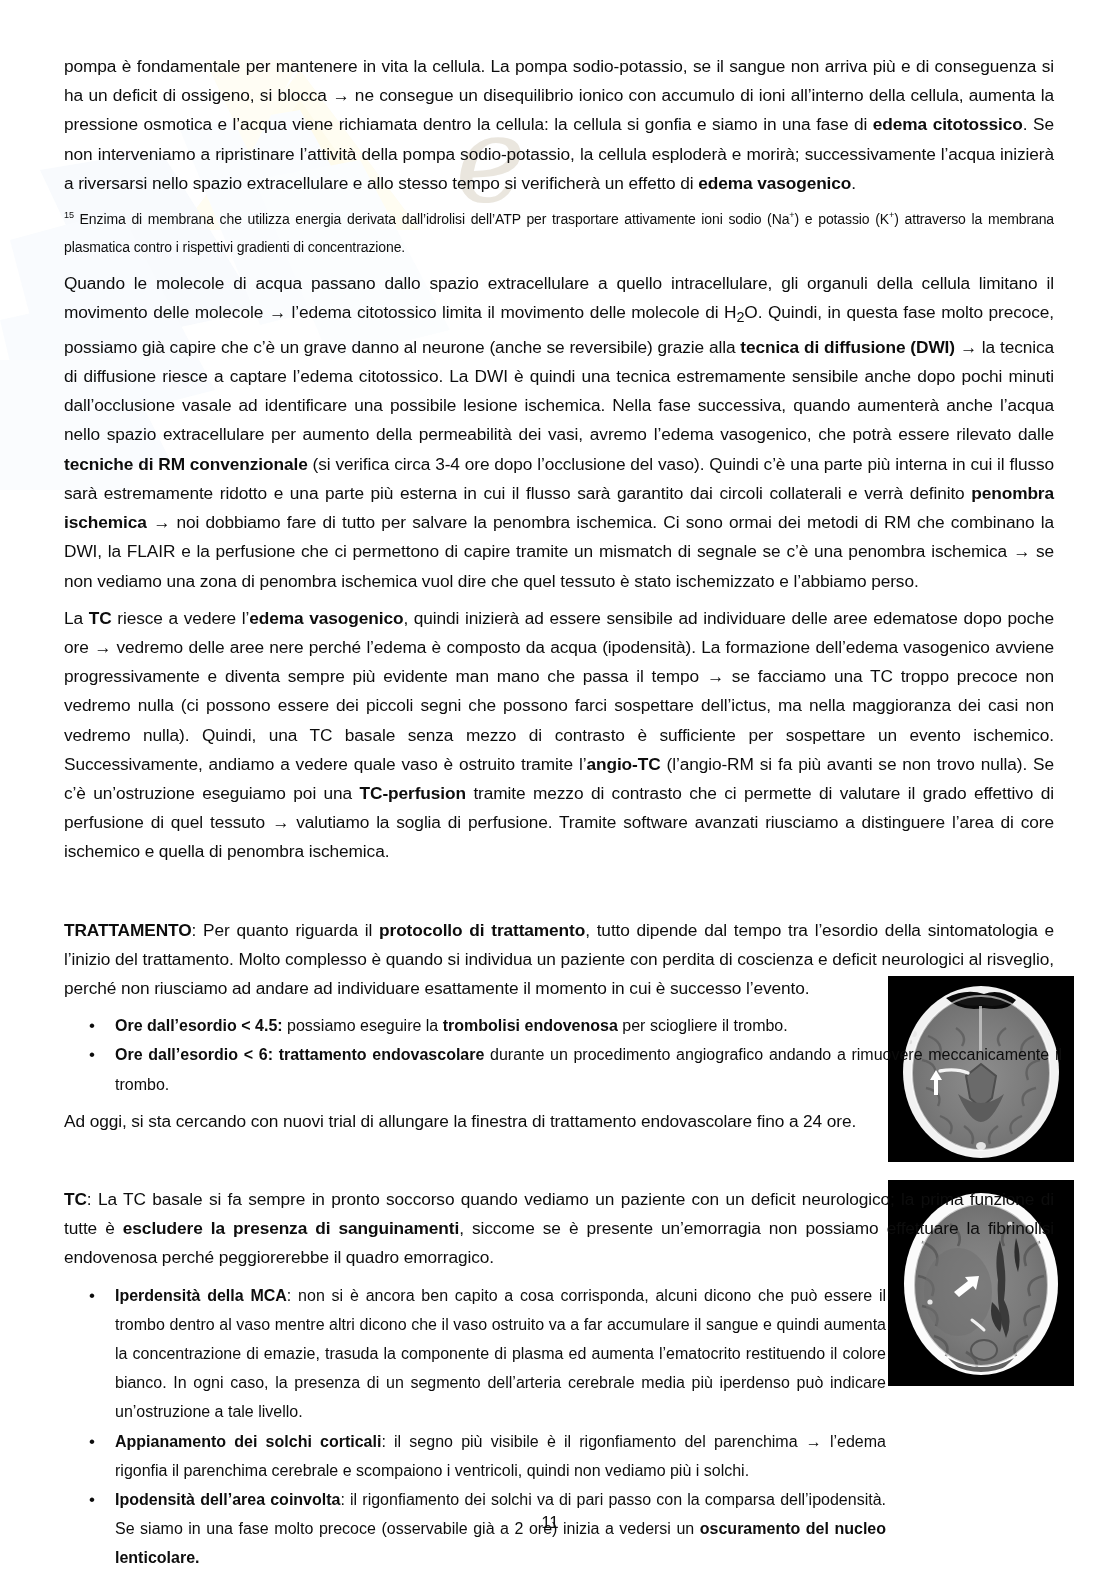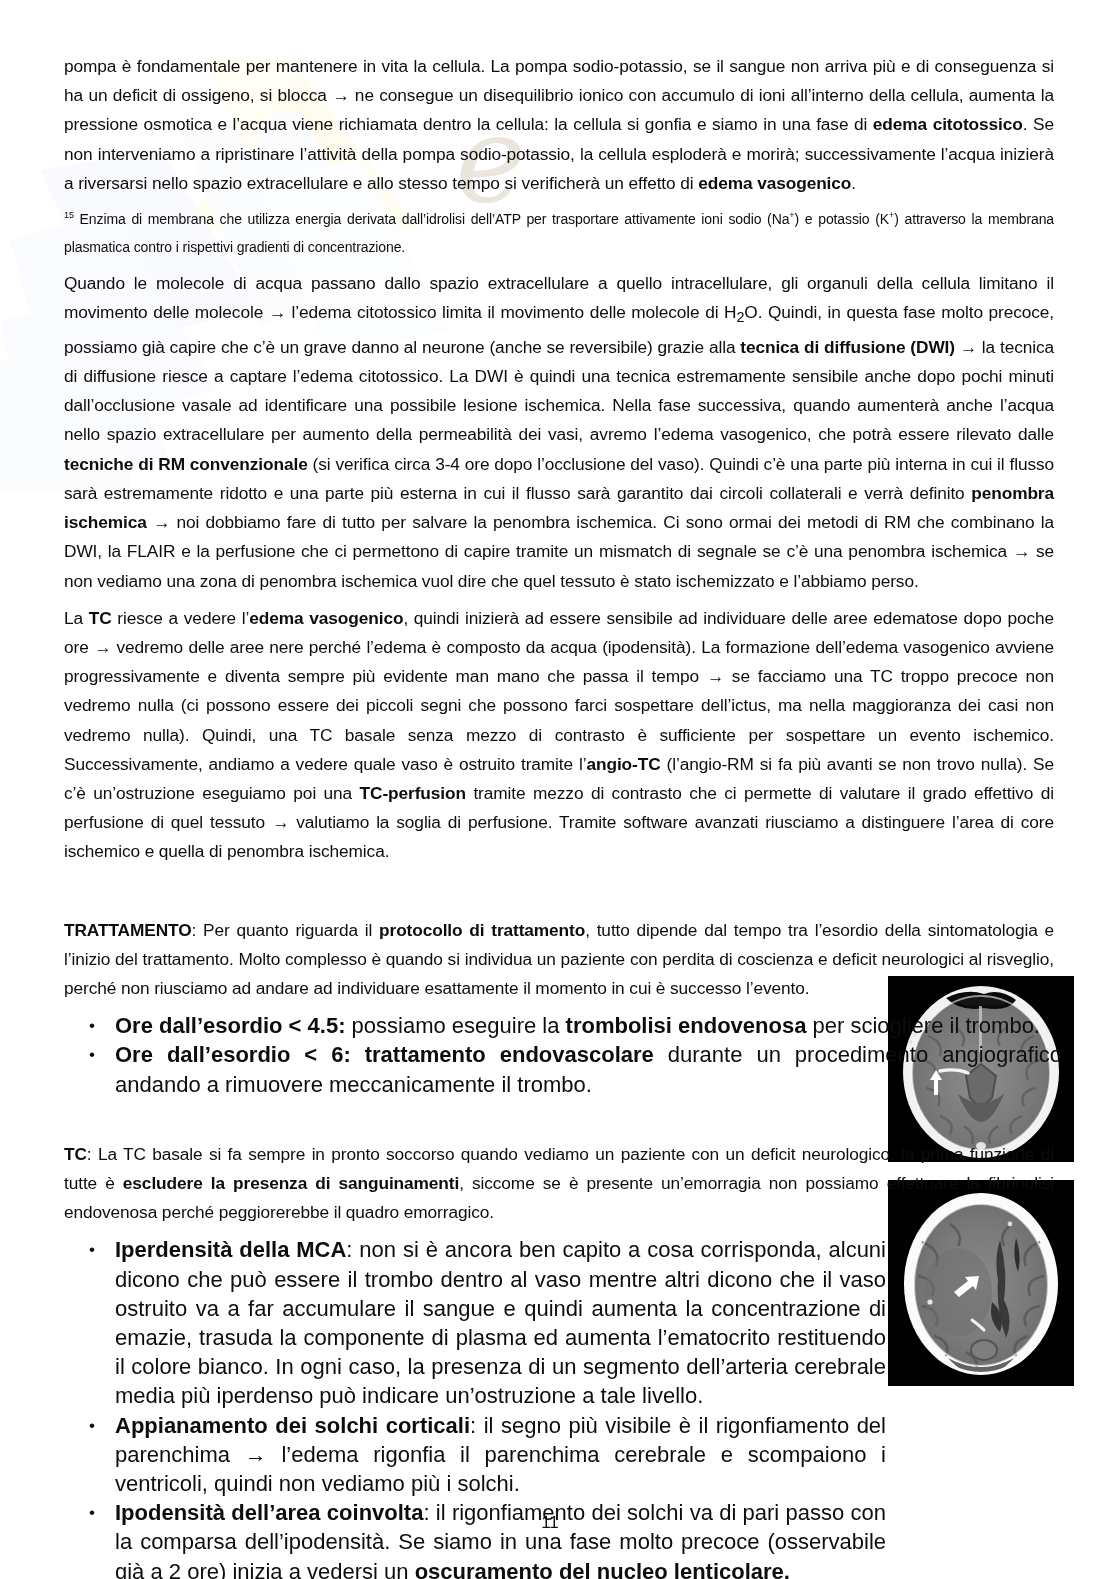--- a/index.html
+++ b/index.html
@@ -71,21 +71,21 @@
   .spacer-md { height: 33px; }
 
   ul {
     margin: 0;
     padding: 0;
     list-style: none;
   }
   li {
     position: relative;
     padding-left: 59px;
-    font-size: 22px;
+    font-size: 16px;
     line-height: 29.2px;
     text-align: justify;
   }
   li::before {
     content: "\2022";
     position: absolute;
     left: 33px;
     top: 0;
     font-size: 17px;
     line-height: 29.2px;
@@ -276,20 +276,21 @@
 
     <div class="spacer-md"></div>
 
     <p><b>TRATTAMENTO</b><span>: Per quanto riguarda il </span><b>protocollo di trattamento</b><span>, tutto dipende dal tempo tra l’esordio della sintomatologia e l’inizio del trattamento. Molto complesso è quando si individua un paziente con perdita di coscienza e deficit neurologici al risveglio, perché non riusciamo ad andare ad individuare esattamente il momento in cui è successo l’evento.</span></p>
 
     <ul>
       <li><b>Ore dall’esordio &lt; 4.5:</b><span> possiamo eseguire la </span><b>trombolisi endovenosa</b><span> per sciogliere il trombo.</span></li>
       <li><b>Ore dall’esordio &lt; 6: trattamento endovascolare</b><span> durante un procedimento angiografico andando a rimuovere meccanicamente il trombo.</span></li>
     </ul>
 
+    <p class="nj"><span>Ad oggi, si sta cercando con nuovi trial di allungare la finestra di trattamento endovascolare fino a 24 ore.</span></p>
 
     <div class="spacer-md"></div>
 
     <p><b>TC</b><span>: La TC basale si fa sempre in pronto soccorso quando vediamo un paziente con un deficit neurologico; la prima funzione di tutte è </span><b>escludere la presenza di sanguinamenti</b><span>, siccome se è presente un’emorragia non possiamo effettuare la fibrinolisi endovenosa perché peggiorerebbe il quadro emorragico.</span></p>
 
 
     <ul class="narrow">
       <li><b>Iperdensità della MCA</b><span>: non si è ancora ben capito a cosa corrisponda, alcuni dicono che può essere il trombo dentro al vaso mentre altri dicono che il vaso ostruito va a far accumulare il sangue e quindi aumenta la concentrazione di emazie, trasuda la componente di plasma ed aumenta l’ematocrito restituendo il colore bianco. In ogni caso, la presenza di un segmento dell’arteria cerebrale media più iperdenso può indicare un’ostruzione a tale livello.</span></li>
       <li><b>Appianamento dei solchi corticali</b><span>: il segno più visibile è il rigonfiamento del parenchima → l’edema rigonfia il parenchima cerebrale e scompaiono i ventricoli, quindi non vediamo più i solchi.</span></li>
       <li><b>Ipodensità dell’area coinvolta</b><span>: il rigonfiamento dei solchi va di pari passo con la comparsa dell’ipodensità. Se siamo in una fase molto precoce (osservabile già a 2 ore) inizia a vedersi un </span><b>oscuramento del nucleo lenticolare.</b></li>

